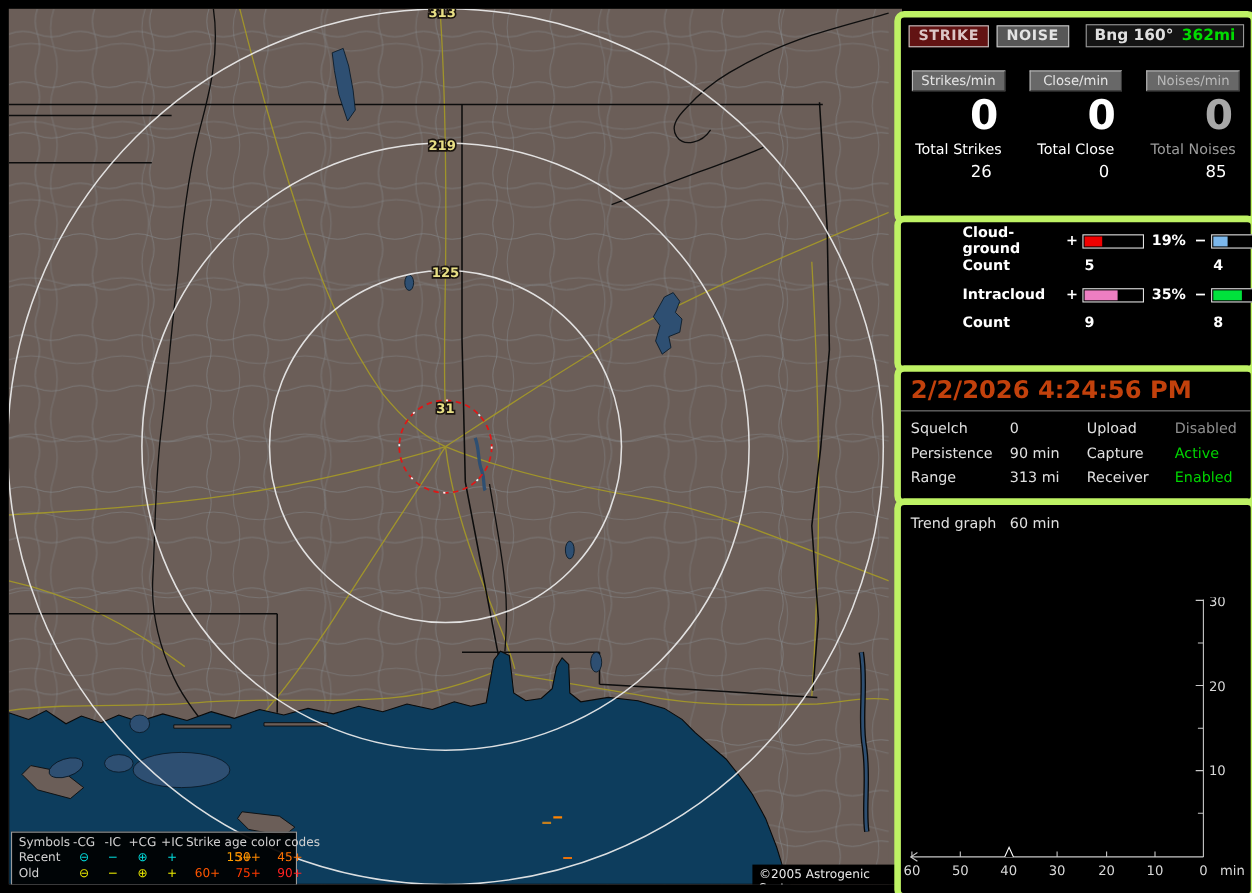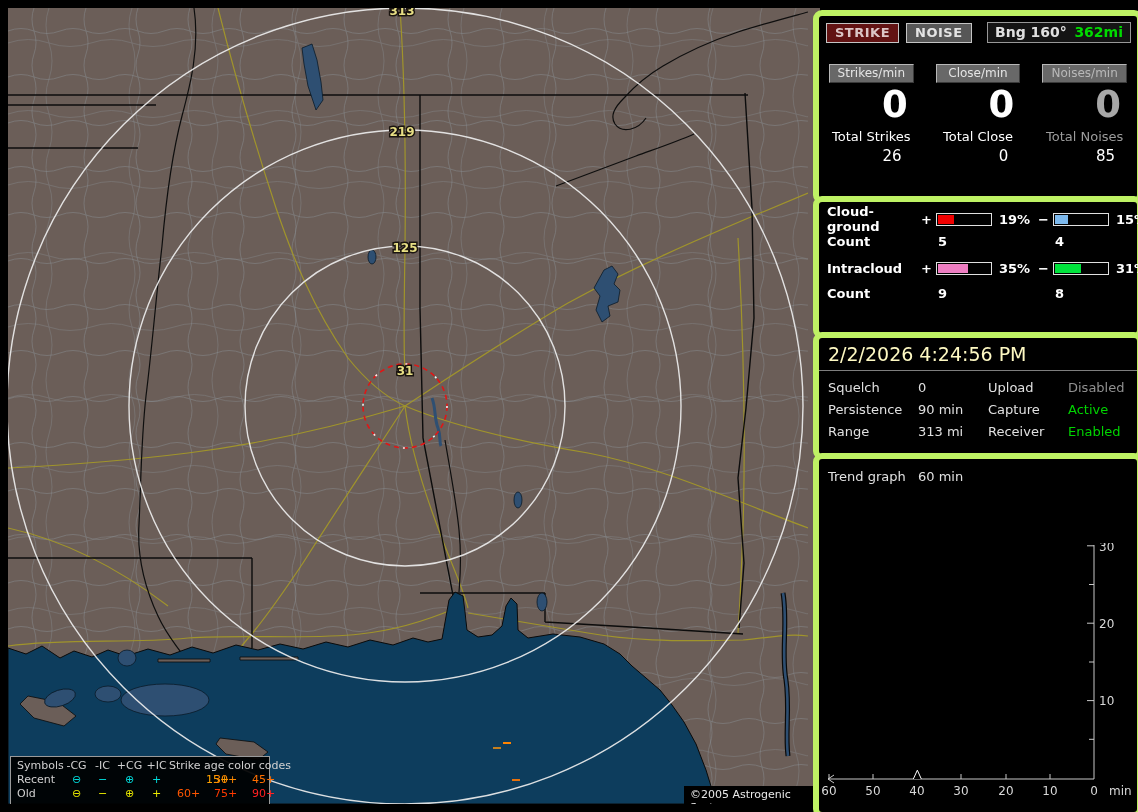--- a/index.html
+++ b/index.html
@@ -34,30 +34,30 @@
   .rate-btn{display:block;background:#686868;border:1px solid #b8b8b8;border-right-color:#3a3a3a;border-bottom-color:#3a3a3a;
     color:#e5e5e5;font-size:12px;text-align:center;padding:1px 2px 2px;cursor:pointer;}
   .zero{font-size:37px;font-weight:bold;color:#fff;text-align:right;padding-right:6px;line-height:40px;margin-top:2px;}
   .total-label{font-size:13px;color:#fff;text-align:center;margin-top:4px;}
   .total-value{font-size:15px;color:#fff;text-align:right;padding-right:12px;margin-top:3px;}
   .col-dim .rate-btn{color:#b9b9b9;}
   .col-dim .zero{color:#a8a8a8;}
   .col-dim .total-label{color:#9c9c9c;}
   
   .dist-title{color:#c8c8c8;font-size:13px;padding:5px 0 3px 9px;border-bottom:1px solid #8a8a8a;}
-  .dist-row,.count-row{display:grid;grid-template-columns:94px 15px 58px 44px 15px 58px 1fr;align-items:center;padding:0 8px;height:25px;}
+  .dist-row,.count-row{display:grid;grid-template-columns:94px 15px 58px 44px 15px 58px 1fr;align-items:center;padding:0 8px;height:25px;margin-left:48px;}
   .dist-row{margin-top:2px;}
   .dist-label,.count-label{font-weight:bold;font-size:13px;color:#fff;}
   .sign{font-weight:bold;font-size:13px;color:#fff;}
   .pct{font-weight:bold;font-size:13px;color:#fff;padding-left:5px;}
   .bar{width:54px;height:11px;border:1px solid #e0e0e0;background:#000;position:relative;}
   .bar-fill{position:absolute;left:1px;top:1px;bottom:1px;}
   .count-val{font-weight:bold;font-size:13px;color:#fff;justify-self:start;padding-left:2px;}
   
-  .date-line{color:#fef9c3;font-size:19px;font-weight:normal;padding:5px 9px 5px;border-bottom:1px solid #7e7e7e;}
+  .date-line{color:#c2410c;font-size:22px;font-weight:bold;padding:5px 9px 5px;border-bottom:1px solid #7e7e7e;}
   .kv-grid{display:grid;grid-template-columns:90px 70px 80px 1fr;row-gap:7px;padding:9px 9px 0;font-size:13px;}
   .kv-grid span{white-space:nowrap;}
   
   #box-session .kv-grid{padding-top:10px;}
   .trend-row{display:flex;padding:10px 9px 0;font-size:13px;}
   .trend-row .lbl{width:90px;}
   #trend-svg{position:absolute;left:0;top:84px;}
   .ax{stroke:#c8c8c8;stroke-width:1;fill:none;}
   .ax-lbl{fill:#d8d8d8;font-size:12px;font-family:"DejaVu Sans","Liberation Sans",sans-serif;}
 </style>

